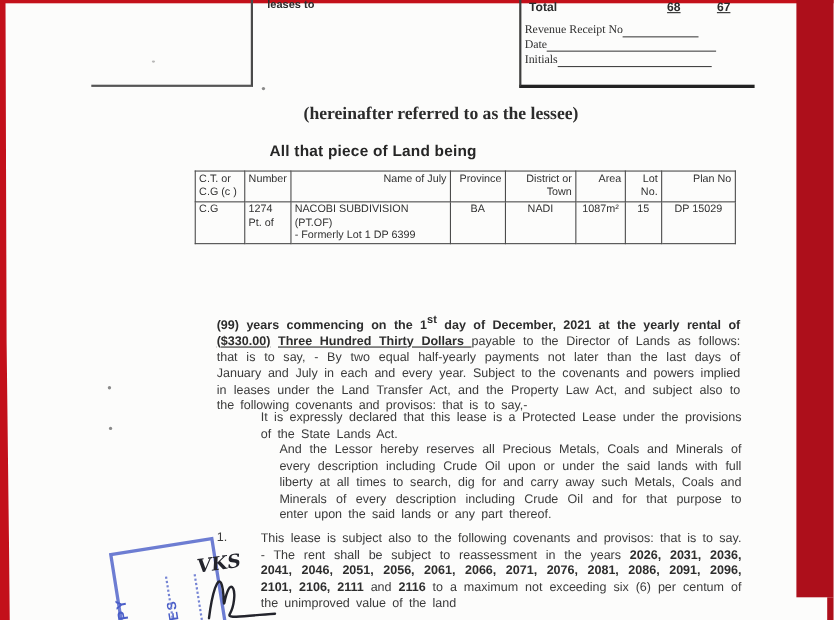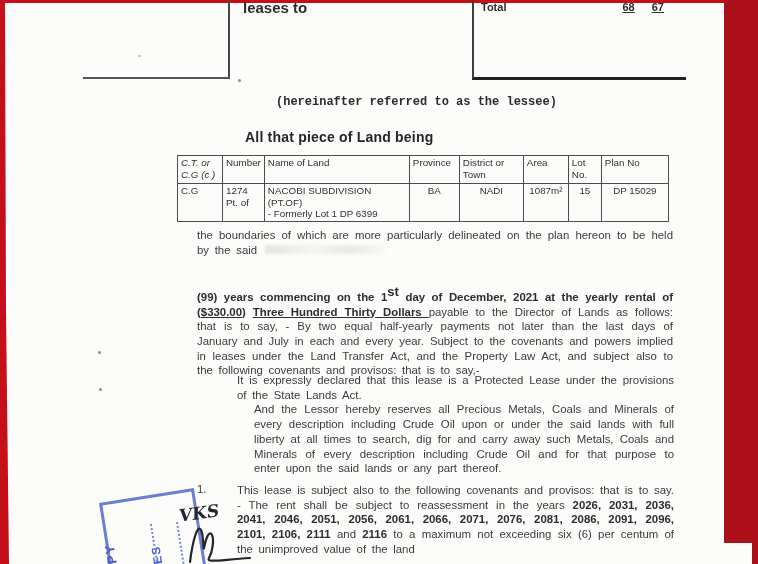--- a/index.html
+++ b/index.html
@@ -10,56 +10,56 @@
   
   .red-left{position:absolute;left:0;top:0;width:9px;height:564px;background:#c3101a;
     clip-path:polygon(0 0,5px 0,6px 55%,9px 100%,0 100%);}
   .red-top{position:absolute;left:0;top:0;width:758px;height:3px;background:#c3101a;}
   .red-right{position:absolute;left:724px;top:0;width:34px;height:543px;background:#ad0f1b;}
   .red-right-sliver{position:absolute;left:752px;top:543px;width:6px;height:21px;background:#ad0f1b;}
 
   
   .box-left{position:absolute;left:83px;top:-3px;width:145px;height:80px;
     border-right:2px solid #4a4a4a;border-bottom:2px solid #555;}
-  .leases-to{position:absolute;left:243px;top:-1px;font-weight:700;font-size:15px;color:#2c2c2c;}
+  .leases-to{position:absolute;left:243px;top:-1px;font-weight:700;font-size:10px;color:#2c2c2c;}
   .box-receipt{position:absolute;left:472px;top:-3px;width:212px;height:80px;
     border-left:2px solid #3e3e3e;border-bottom:3px solid #222;}
   .total-row{position:relative;margin-top:4px;padding-left:7px;font-weight:700;font-size:11px;color:#2c2c2c;}
   .total-vals{position:absolute;right:22px;top:0;font-weight:700;}
-  .total-vals span{text-decoration:underline;margin-left:14px;}
+  .total-vals span{text-decoration:underline;margin-left:30px;}
   .receipt-fields{position:absolute;left:3px;top:24px;width:206px;
     font-family:"Liberation Serif",serif;font-size:10.8px;color:#2d2d2d;}
   .rfield{display:flex;align-items:flex-end;margin-bottom:1px;line-height:12.5px;}
   .rline{flex:1;border-bottom:1px solid #444;height:11px;}
   .rf1 .rline{margin-right:48px;} .rf2 .rline{margin-right:32px;} .rf3 .rline{margin-right:36px;}
 
   .speck{position:absolute;background:#8a8a8a;border-radius:50%;}
 
   
-  .hereinafter{position:absolute;left:276px;top:95px;font-family:Liberation Mono, monospace;
-    font-weight:700;font-size:12px;color:#2c2c2c;}
+  .hereinafter{position:absolute;left:276px;top:95px;font-family:Liberation Serif, serif;
+    font-weight:700;font-size:16px;color:#2c2c2c;}
   .land-heading{position:absolute;left:245px;top:129px;font-weight:700;font-size:14px;
     letter-spacing:.2px;color:#262626;}
 
   
   table.land{position:absolute;left:177px;top:155px;border-collapse:collapse;
     font-size:9.8px;color:#303030;table-layout:fixed;}
   table.land th,table.land td{border:1.6px solid #4c4c4c;padding:1px 3px;
     white-space:pre-line;line-height:11.5px;vertical-align:top;}
-  table.land th{font-weight:400;text-align:left;height:25px;}
-  table.land th:first-child{text-align:left;font-style:italic;}
+  table.land th{font-weight:400;text-align:right;height:25px;}
+  table.land th:first-child{text-align:left;}
   table.land td{height:34px;text-align:center;}
   table.land td.l{text-align:left;margin-top:40px;}
 
   
   .para{position:absolute;text-align:justify;font-size:11.4px;line-height:14.7px;
     word-spacing:2.5px;color:#3a3a3a;}
   .b{font-weight:700;color:#2d2d2d;}
   .u{text-decoration:underline;}
-  sup{font-size:13px;}
+  sup{font-size:10px;}
   .smudge{display:inline-block;width:120px;height:9px;margin-left:8px;vertical-align:baseline;
     background:linear-gradient(90deg,rgba(120,120,120,.18),rgba(150,150,150,.07) 40%,rgba(130,130,130,.15) 70%,rgba(160,160,160,.05));
     filter:blur(1.5px);}
   .tenant-term{position:absolute;left:197px;top:270px;width:476px;text-align:right;
     font-weight:700;font-size:11.4px;color:#2d2d2d;word-spacing:2px;}
   .clause-num{position:absolute;left:197px;top:483px;font-size:11.4px;color:#3a3a3a;}
 
   
   .stamp{position:absolute;left:99px;top:503px;width:90px;height:100px;
     border:3px solid rgba(72,92,200,.8);transform:rotate(-9deg);transform-origin:top left;}
@@ -87,20 +87,34 @@
   <div class="leases-to">leases to</div>
 
   <div class="box-receipt">
     <div class="total-row">
       <span>Total</span>
       <span class="total-vals">
         <span>68</span>
         <span>67</span>
       </span>
     </div>
+    <div class="receipt-fields">
+      <div class="rfield rf1">
+        <span>Revenue Receipt No</span>
+        <span class="rline"></span>
+      </div>
+      <div class="rfield rf2">
+        <span>Date</span>
+        <span class="rline"></span>
+      </div>
+      <div class="rfield rf3">
+        <span>Initials</span>
+        <span class="rline"></span>
+      </div>
+    </div>
   </div>
 
   <div class="speck" style="left:238px;top:79px;width:3px;height:3px;"></div>
   <div class="speck" style="left:98px;top:351px;width:3px;height:3px;"></div>
   <div class="speck" style="left:99px;top:388px;width:3px;height:3px;"></div>
   <div class="speck" style="left:138px;top:55px;width:3px;height:2px;opacity:.6;"></div>
 
   <div class="hereinafter">(hereinafter referred to as the lessee)</div>
   <div class="land-heading">All that piece of Land being</div>
 
@@ -113,21 +127,21 @@
       <col style="width:64px">
         <col style="width:45px">
         <col style="width:33px">
         <col style="width:67px">
     </colgroup>
     <tbody>
         <tr>
       <th>C.T. or
 C.G (c )</th>
       <th>Number</th>
-      <th>Name of Land</th>
+      <th>Name of July</th>
       <th>Province</th>
       <th>District or
 Town</th>
       <th>Area</th>
       <th>Lot
 No.</th>
       <th>Plan No</th>
     </tr>
     <tr>
       <td class="l">C.G</td>
@@ -137,23 +151,20 @@
 - Formerly  Lot 1 DP 6399</td>
       <td>BA</td>
       <td>NADI</td>
       <td>1087m²</td>
       <td>15</td>
       <td>DP 15029</td>
     </tr>
   </tbody>
     </table>
 
-  <div class="para" style="left:197px;top:228px;width:476px;">
-    <span>the boundaries of which are more particularly delineated on the plan hereon to be held by the said</span><span class="smudge"></span>
-  </div>
 
 
   <div class="para" style="left:197px;top:285px;width:476px;">
     <span class="b">(99) years commencing on the 1</span><sup class="b">st</sup><span class="b"> day of December, 2021 at the yearly rental of </span><span class="b u">($330.00)</span>
     <span class="b u">Three Hundred Thirty Dollars </span><span>payable to the Director of Lands as follows: that is to say, - By two equal half-yearly payments not later than the last days of January and July in each and every year.  Subject to the covenants and powers implied in leases under the Land Transfer Act, and the Property Law Act, and subject also to the following covenants and provisos: that is to say,-</span>
   </div>
 
   <div class="para" style="left:237px;top:373px;width:437px;">
     <div style="text-align:justify;">It is expressly declared that this lease is a Protected Lease under the provisions of the State Lands Act.</div>
     <div style="text-align:justify;margin-left:17px;">And the Lessor hereby reserves all Precious Metals, Coals and Minerals of every description including Crude Oil upon or under the said lands with full liberty at all times to search, dig for and carry away such Metals, Coals and Minerals of every description including Crude Oil and for that purpose to enter upon the said lands or any part thereof.</div>

